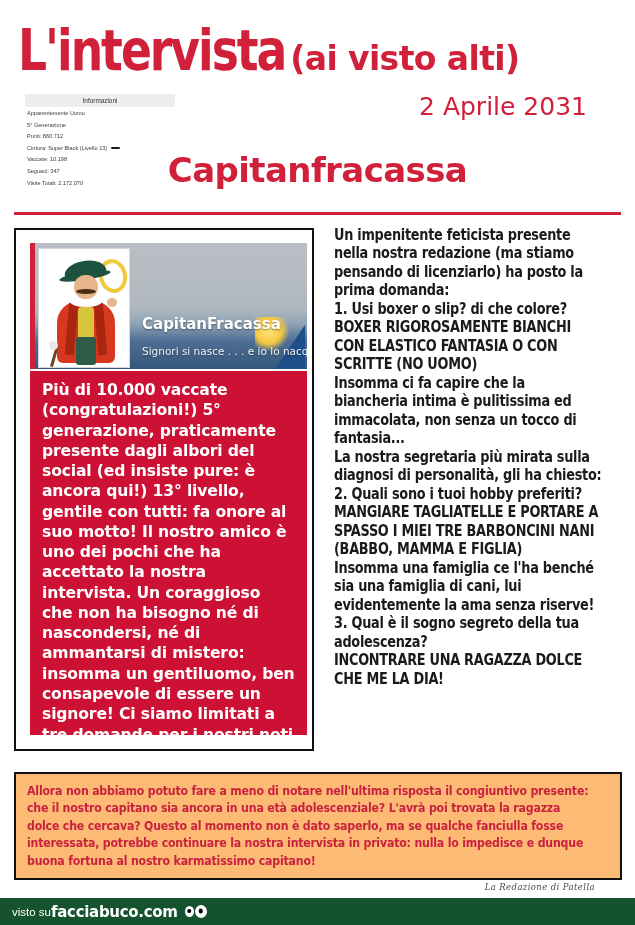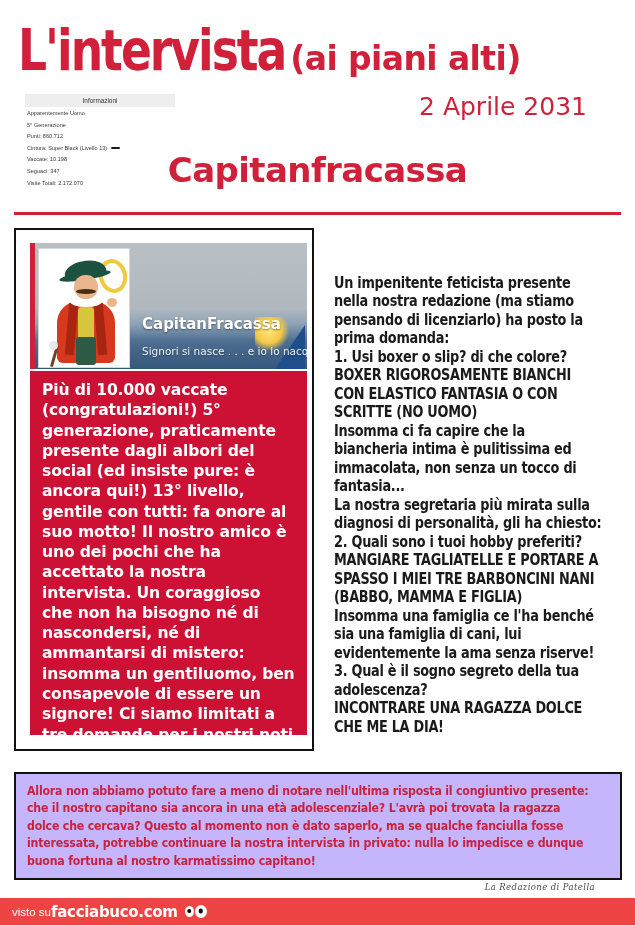--- a/index.html
+++ b/index.html
@@ -319,21 +319,20 @@
     line-height: 1.30;
     letter-spacing: -0.15px;
   }
 
   
   #right-col {
     position: absolute;
     left: 334px;
     top: 0px;
     width: 288px;
-    margin-top: 48px;
   }
   #right-col p {
     margin: 0;
     color: #1a1a1a;
     font-family: "DejaVu Sans Condensed", "DejaVu Sans", sans-serif;
     font-weight: bold;
     font-size: 15.4px;
     line-height: 1.20;
     letter-spacing: -0.3px;
     transform: scaleX(0.93);
@@ -343,21 +342,21 @@
     text-transform: uppercase;
   }
 
   
   #closing-box {
     position: absolute;
     left: 14px;
     top: 772px;
     width: 608px;
     border: 2.5px solid #111;
-    background: #c4b5fd;
+    background: #fdba74;
     box-sizing: border-box;
     padding: 8px 11px 9px 11px;
   }
   #closing-box p {
     margin: 0;
     color: #c8223f;
     font-family: "DejaVu Sans Condensed", "DejaVu Sans", sans-serif;
     font-weight: bold;
     font-size: 12.6px;
     line-height: 1.38;
@@ -377,21 +376,21 @@
     letter-spacing: 0.4px;
   }
 
   
   #watermark-bar {
     position: absolute;
     left: 0;
     bottom: 0;
     width: 635px;
     height: 27px;
-    background: #ef4444;
+    background: #14532d;
     display: flex;
     align-items: center;
     padding-left: 12px;
     box-sizing: border-box;
   }
   #wm-visto {
     color: #ffffff;
     font-size: 11.5px;
     font-family: "Liberation Sans", sans-serif;
   }
@@ -426,21 +425,21 @@
   }
   .eye.big::after { width: 4.5px; height: 5px; }
 </style>
 </head>
 <body>
 
 <div id="masthead">
 
   <div id="title-row">
     <span id="main-title">L'intervista</span>
-    <span id="subtitle">(ai piani alti)</span>
+    <span id="subtitle">(ai visto alti)</span>
   </div>
 
   <div id="issue-date">2 Aprile 2031</div>
 
   <div id="info-panel">
     <div id="info-panel-header">Informazioni</div>
     <div class="info-row">
         <span>Apparentemente Uomo</span>
       </div>
     <div class="info-row">

